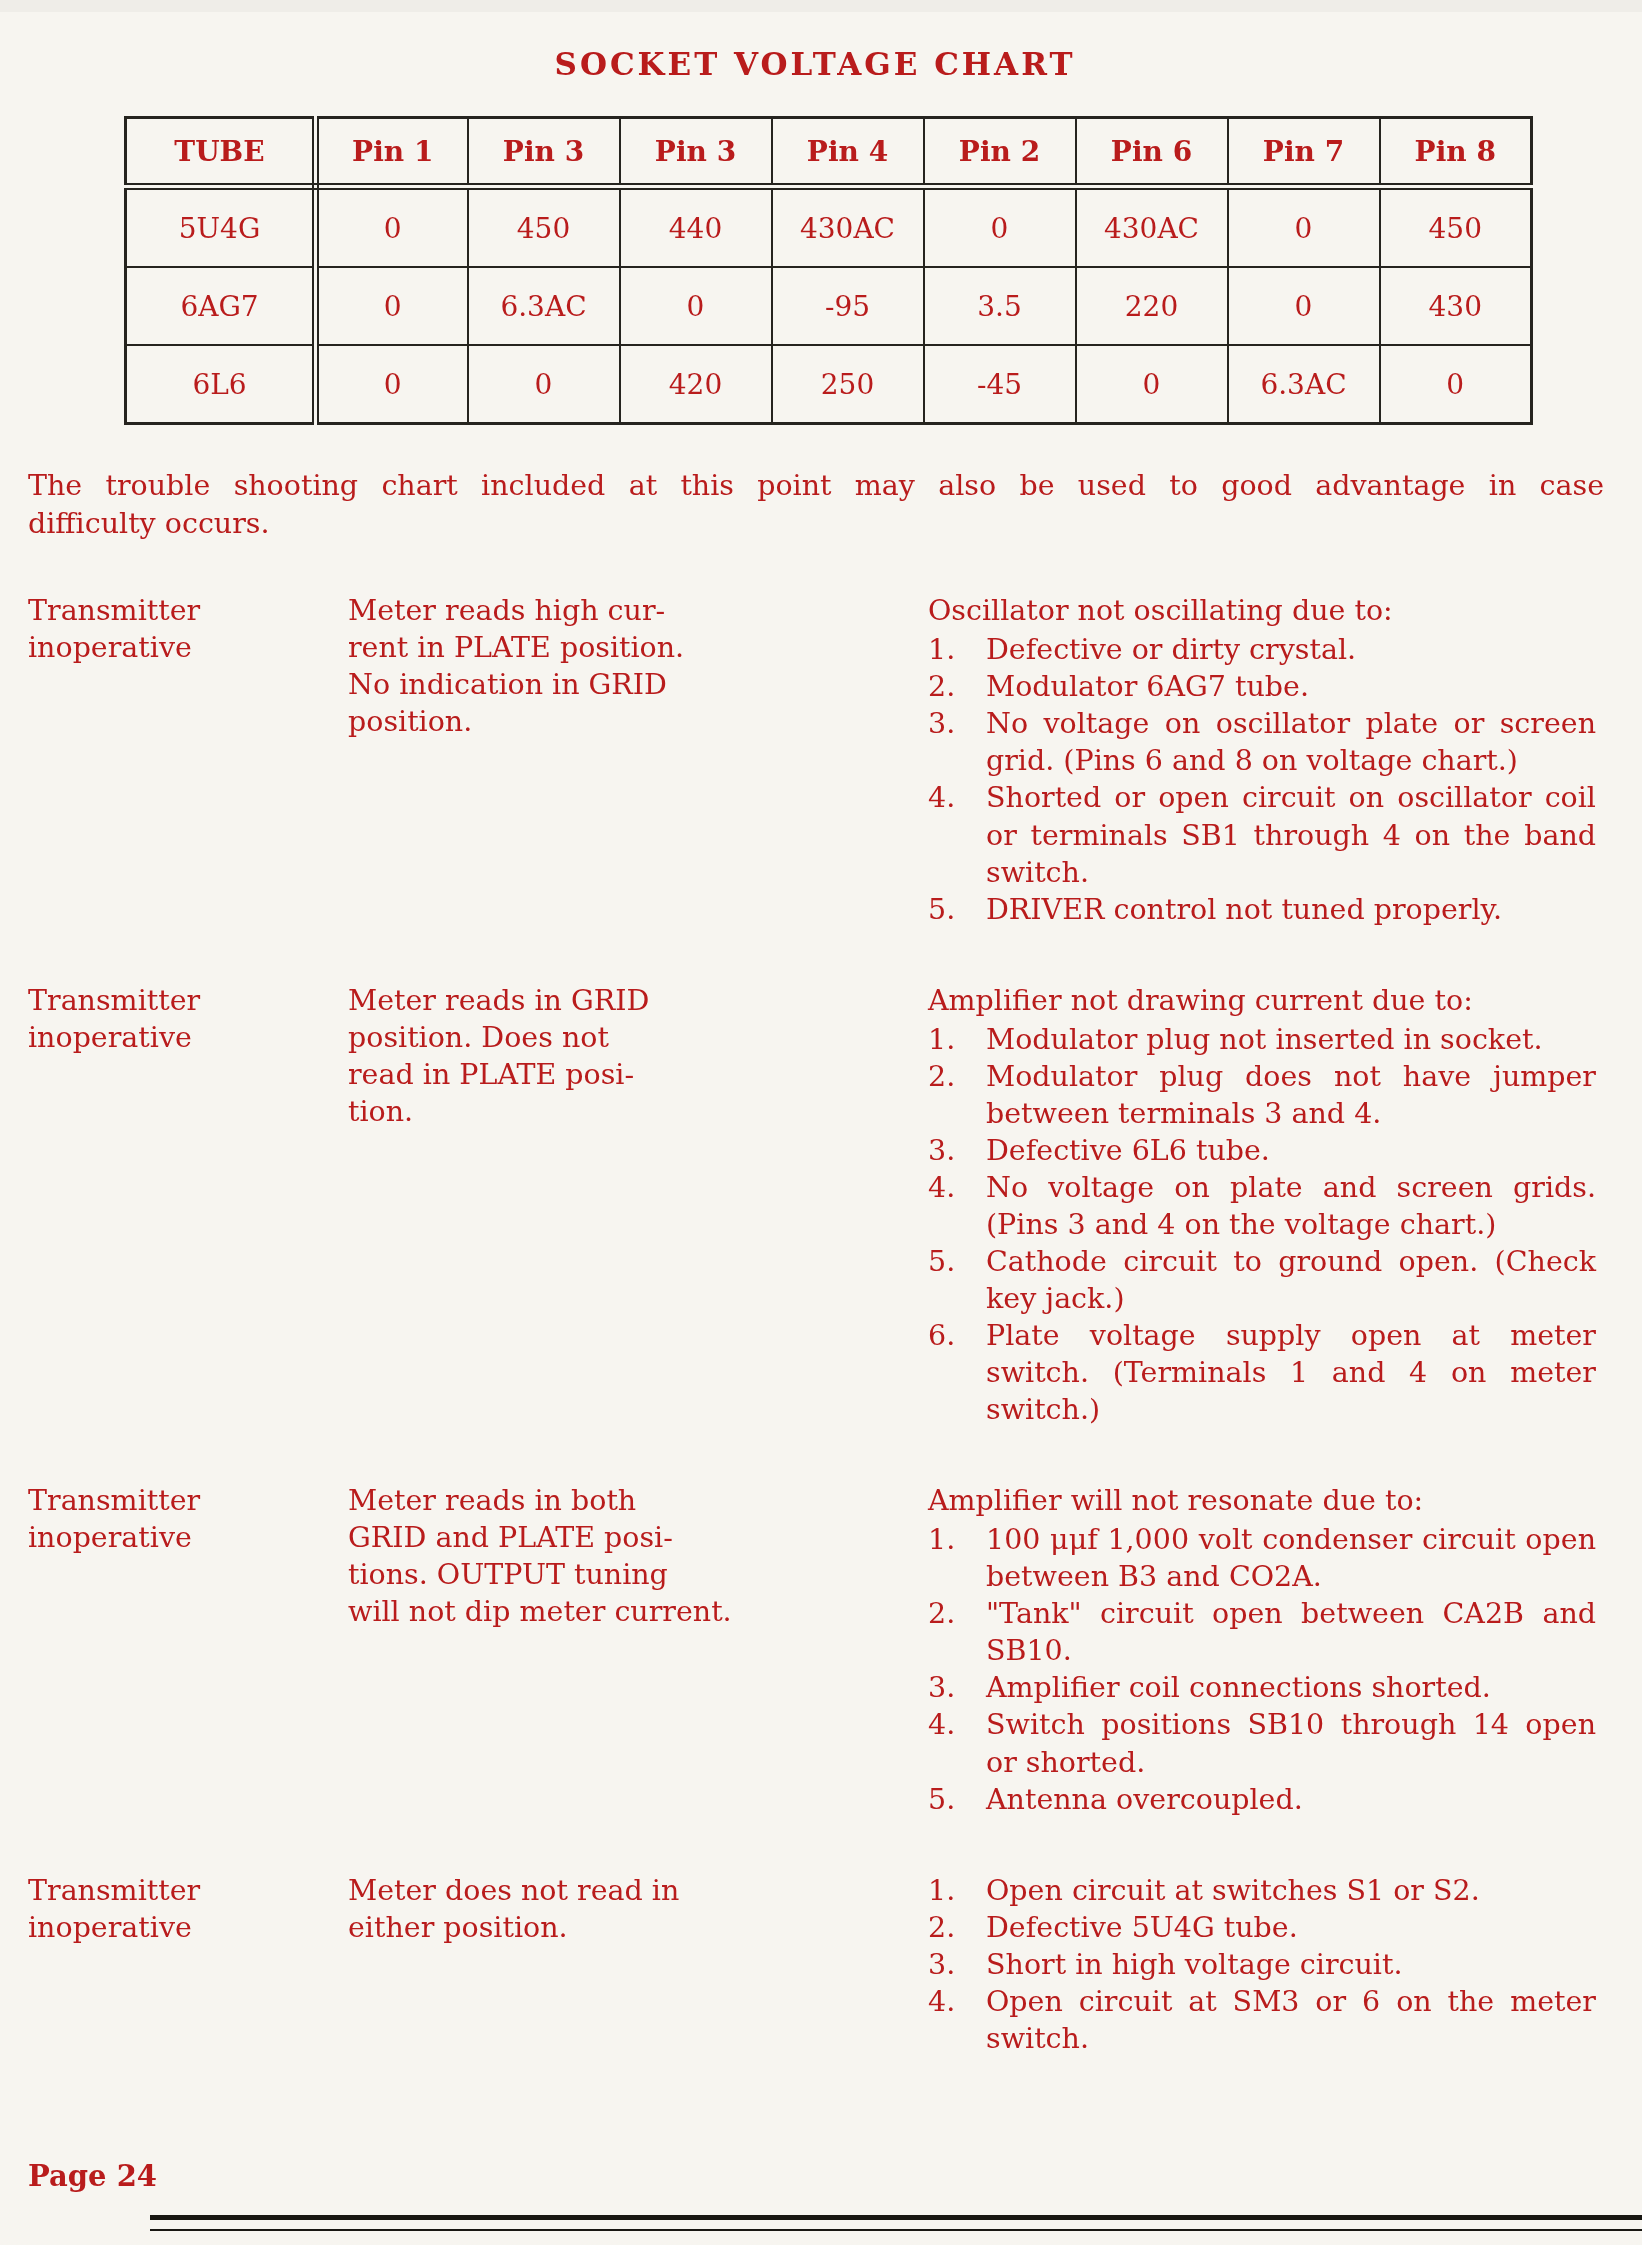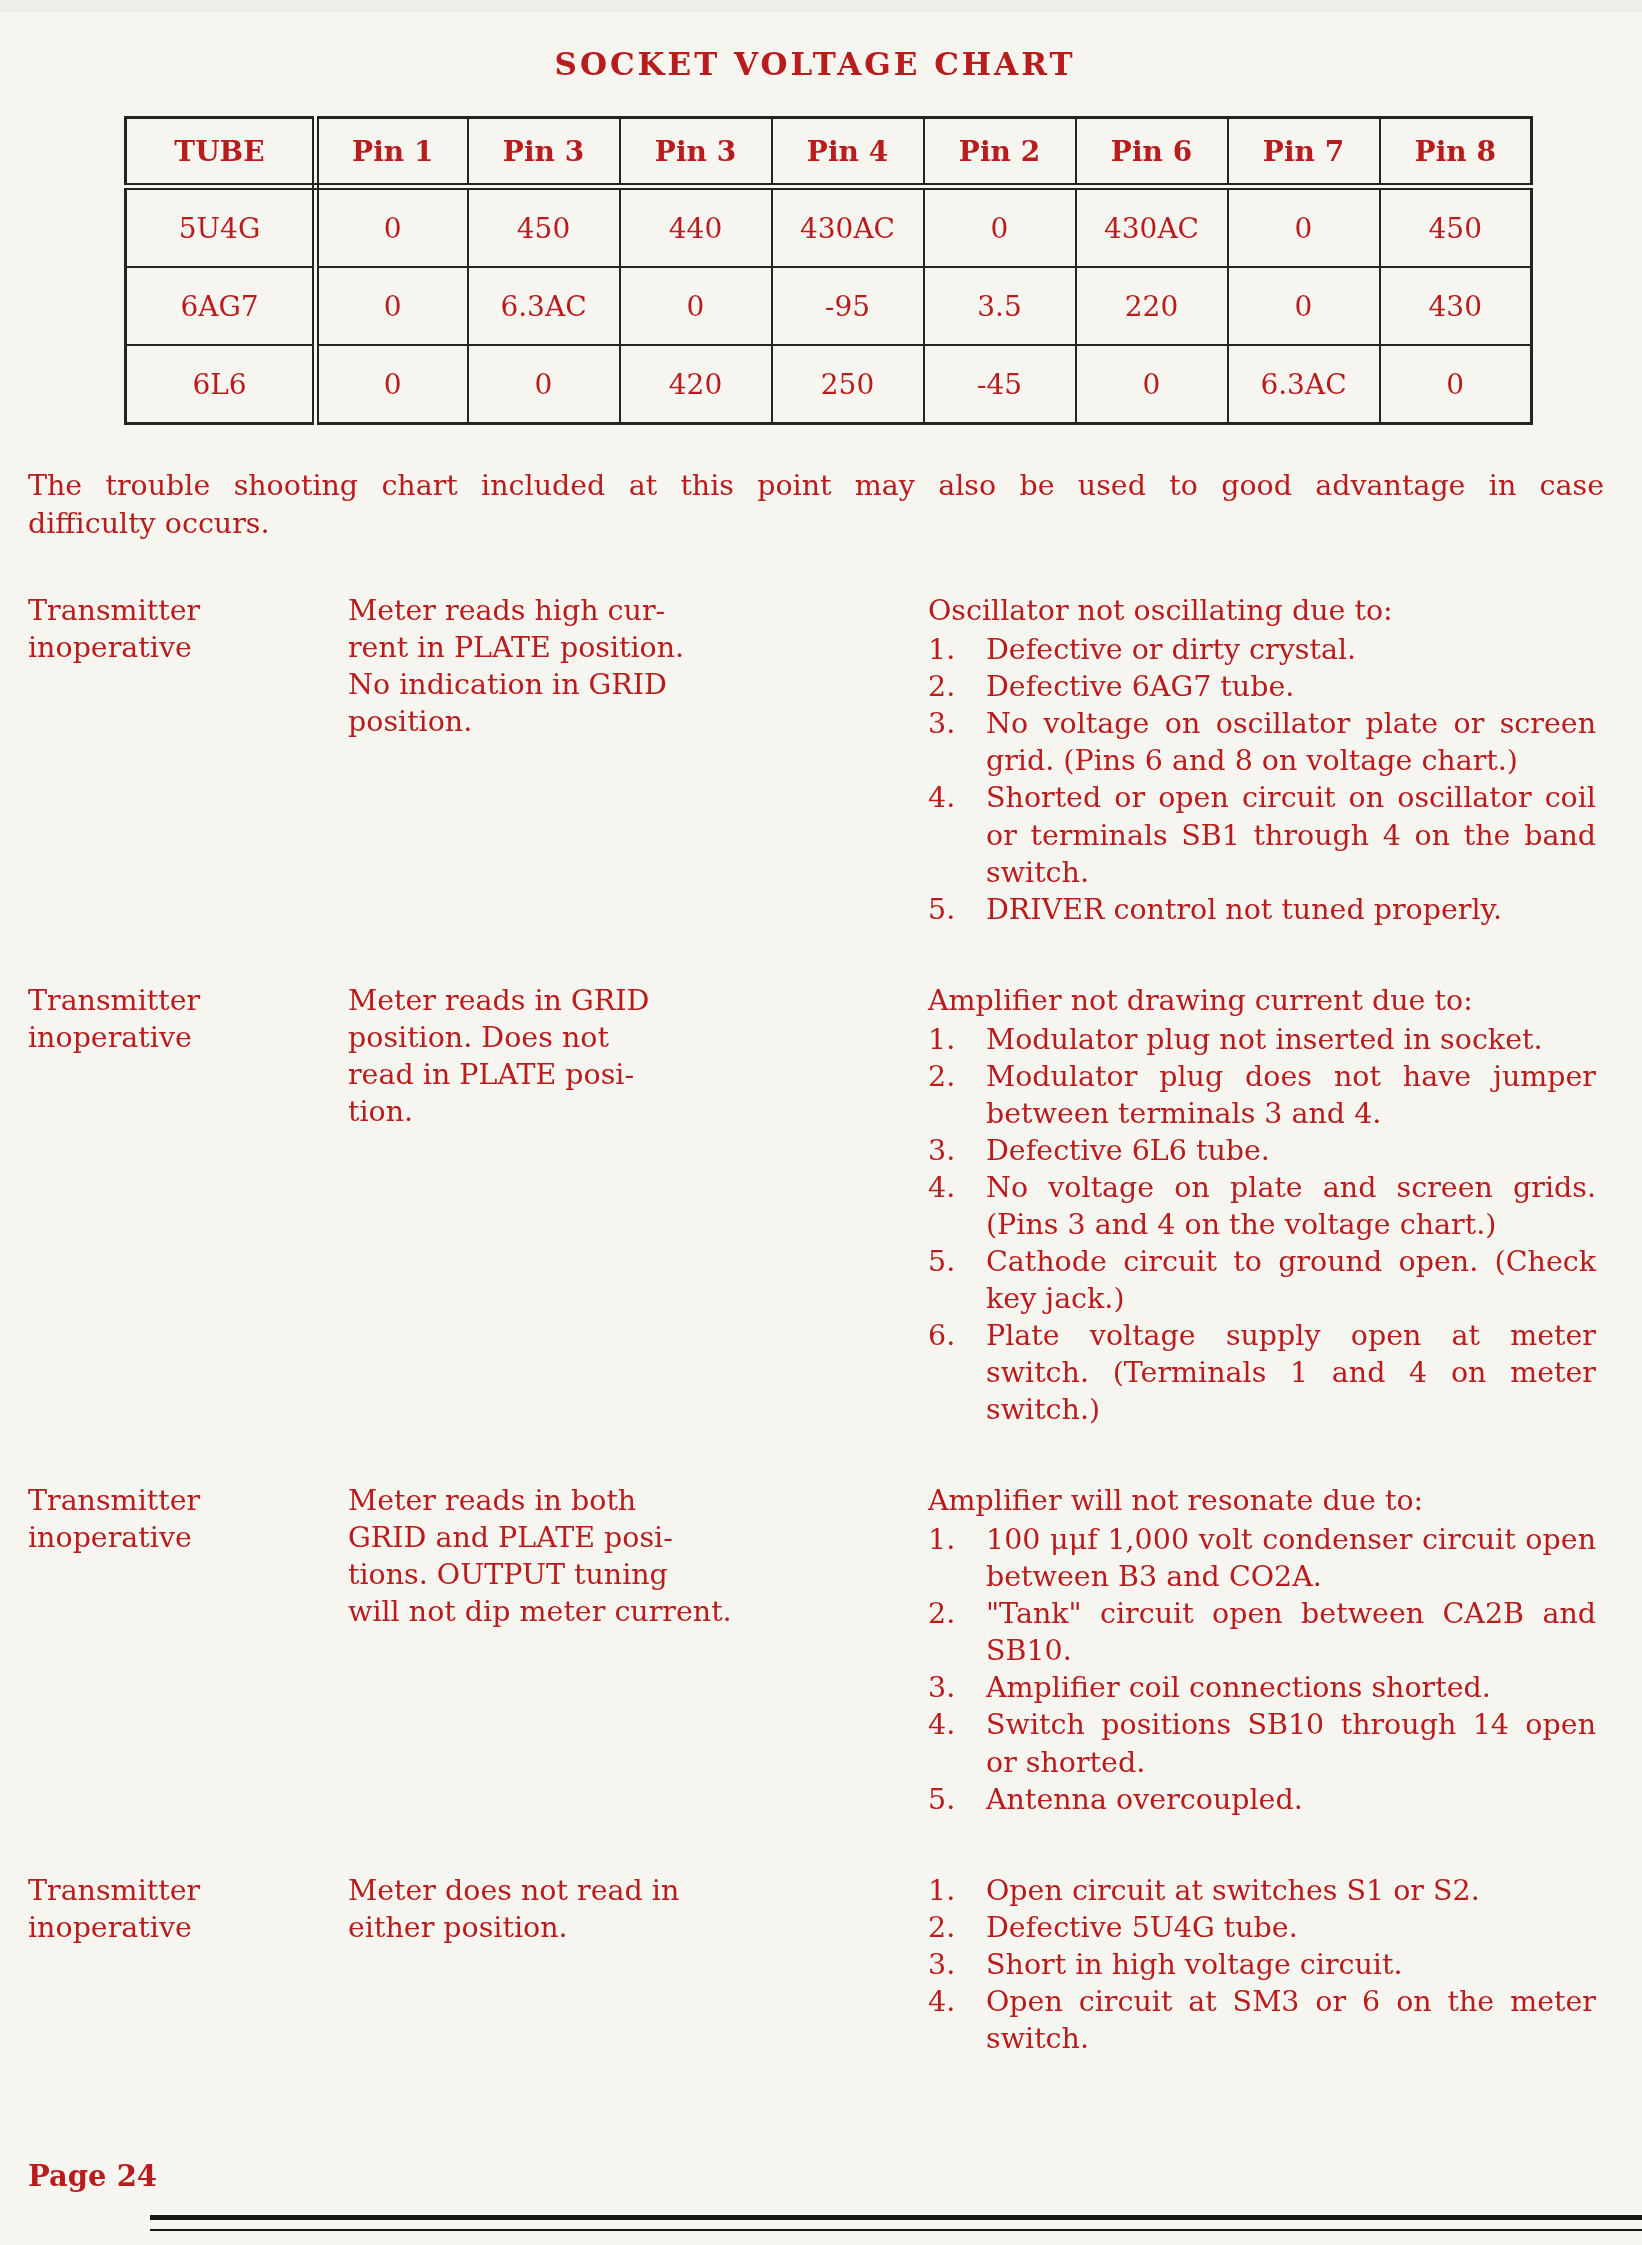--- a/index.html
+++ b/index.html
@@ -182,21 +182,21 @@
           <div>position.</div>
         </div>
         <div class="t-causes">
           <div class="cause-intro">Oscillator not oscillating due to:</div>
           <div class="cause-item">
             <div class="cause-num">1.</div>
             <div class="cause-txt">Defective or dirty crystal.</div>
           </div>
           <div class="cause-item">
             <div class="cause-num">2.</div>
-            <div class="cause-txt">Defective 6AG7 tube.</div>
+            <div class="cause-txt">Modulator 6AG7 tube.</div>
           </div>
           <div class="cause-item">
             <div class="cause-num">3.</div>
             <div class="cause-txt">No voltage on oscillator plate or screen grid.  (Pins 6 and 8 on voltage chart.)</div>
           </div>
           <div class="cause-item">
             <div class="cause-num">4.</div>
             <div class="cause-txt">Shorted or open circuit on oscillator coil or terminals SB1 through 4 on the band switch.</div>
           </div>
           <div class="cause-item">

